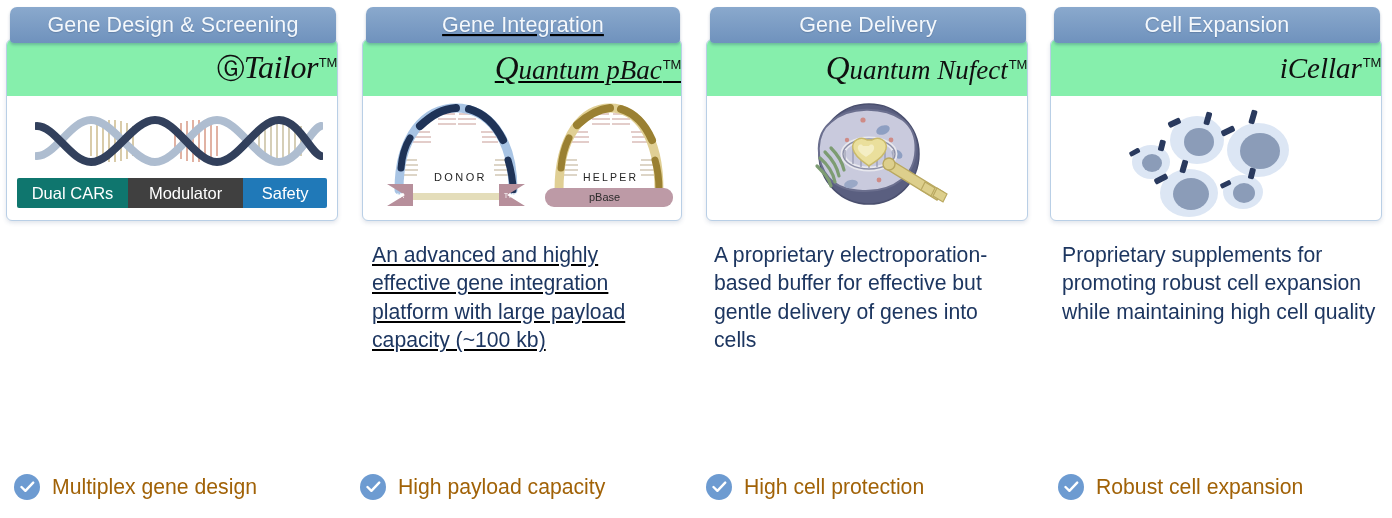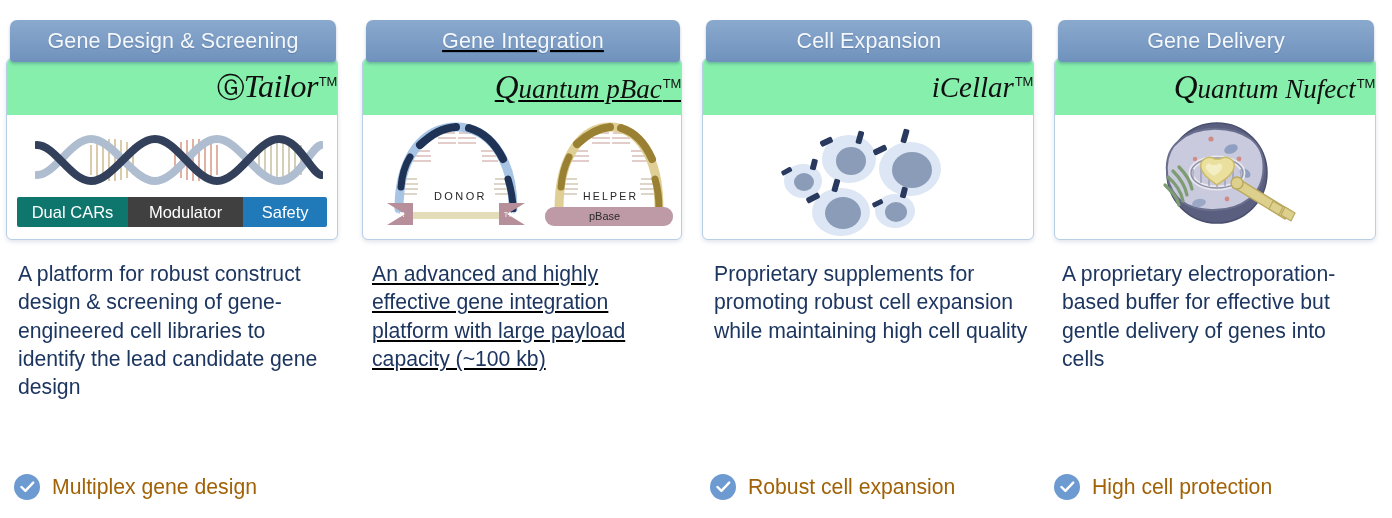--- a/index.html
+++ b/index.html
@@ -23,22 +23,22 @@
   }
   .col.c0 { padding-left: 4px;  padding-right: 8px; }
   .col.c1 { padding-left: 12px; padding-right: 12px; text-decoration: underline; }
   .col.c2 { padding-left: 8px;  padding-right: 14px; }
   .col.c3 { padding-left: 4px;  padding-right: 8px; }
 
   
   .card { position: relative; }
   .card-head {
     position: relative;
-    height: 42px;
-    margin: 20px 4px -4px 6px;
+    height: 36px;
+    margin: 7px 4px -4px 6px;
     border-radius: 7px 7px 4px 4px;
     background: linear-gradient(180deg,#8aa9cd 0%, #7b9cc4 55%, #6f92bd 100%);
     box-shadow: 0 2px 3px rgba(40,70,110,.30);
     display: flex; align-items: center; justify-content: center;
     z-index: 3;
   }
   .card-head-title {
     color: #f4f8fc;
     font-size: 21.5px;
     letter-spacing: .1px;
@@ -215,21 +215,20 @@
             <div class="badge b1">
                 <span>Modulator</span>
               </div>
             <div class="badge b2">
                 <span>Safety</span>
               </div>
           </div>
         </div>
       </div>
     </div>
-    <div class="desc">A platform for robust construct design &amp; screening of gene-engineered cell libraries to identify the lead candidate gene design</div>
     <div class="bullet">
       <span class="check">
         <svg width="15" height="12" viewBox="0 0 15 12">
             <path d="M1.5 6 L5.4 9.8 L13.2 1.6" fill="none" stroke="#ffffff" stroke-width="2.4" stroke-linecap="round" stroke-linejoin="round"></path>
           </svg>
       </span>
       <span class="bullet-label">Multiplex gene design</span>
     </div>
   </div>
 
@@ -322,84 +321,28 @@
               <path d="M118,62 C121,72 122,82 122,92" fill="none" stroke="#9a8032" stroke-width="7" stroke-linecap="round"></path>
               <rect x="8" y="90" width="128" height="19" rx="9" fill="#bd9aa6"></rect>
               <text x="52" y="103" font-family="'Liberation Sans',sans-serif" font-size="11" fill="#2b2b2b">pBase</text>
               <text x="46" y="83" font-family="'Liberation Sans',sans-serif" font-size="10.5" fill="#252525" letter-spacing="2.2">HELPER</text>
             </g>
           </svg>
         </div>
       </div>
     </div>
     <div class="desc">An advanced and highly effective gene integration platform with large payload capacity (~100 kb)</div>
-  </div>
-
-  <div class="col c3">
-    <div class="card">
-      <div class="card-head">
-        <span class="card-head-title">Cell Expansion</span>
-      </div>
-      <div class="card-body">
-        <div class="logo-strip">
-          <span class="logo lg-icellar">
-            <span>i</span><span>Cellar</span><span class="tm">TM</span>
-          </span>
-        </div>
-        <div class="art">
-          <svg width="200" height="120" viewBox="0 0 200 120" style="position:absolute;left:70px;top:2px">
-
-            <g>
-              <ellipse cx="30" cy="64" rx="19" ry="17" fill="#dce6f4"></ellipse>
-              <ellipse cx="31" cy="65" rx="10" ry="9" fill="#8b9cb8"></ellipse>
-              <rect x="8" y="52" width="11" height="5" rx="1.5" fill="#2a3a5e" transform="rotate(-28 13 54)"></rect>
-              <rect x="38" y="42" width="6" height="11" rx="1.5" fill="#2a3a5e" transform="rotate(14 41 47)"></rect>
-            </g>
-
-            <g>
-              <ellipse cx="76" cy="42" rx="27" ry="24" fill="#dce6f4"></ellipse>
-              <ellipse cx="78" cy="44" rx="15" ry="14" fill="#8b9cb8"></ellipse>
-              <rect x="47" y="22" width="13" height="6" rx="1.8" fill="#2a3a5e" transform="rotate(-25 53 25)"></rect>
-              <rect x="84" y="14" width="6" height="13" rx="1.8" fill="#2a3a5e" transform="rotate(16 87 20)"></rect>
-            </g>
-
-            <g>
-              <ellipse cx="137" cy="52" rx="31" ry="27" fill="#dce6f4"></ellipse>
-              <ellipse cx="139" cy="53" rx="20" ry="18" fill="#8b9cb8"></ellipse>
-              <rect x="100" y="30" width="14" height="6" rx="1.8" fill="#2a3a5e" transform="rotate(-26 107 33)"></rect>
-              <rect x="129" y="12" width="6" height="14" rx="1.8" fill="#2a3a5e" transform="rotate(16 132 19)"></rect>
-            </g>
-
-            <g>
-              <ellipse cx="68" cy="95" rx="29" ry="24" fill="#dce6f4"></ellipse>
-              <ellipse cx="70" cy="96" rx="18" ry="16" fill="#8b9cb8"></ellipse>
-              <rect x="33" y="78" width="14" height="6" rx="1.8" fill="#2a3a5e" transform="rotate(-28 40 81)"></rect>
-              <rect x="60" y="62" width="6" height="13" rx="1.8" fill="#2a3a5e" transform="rotate(16 63 68)"></rect>
-            </g>
-
-            <g>
-              <ellipse cx="122" cy="94" rx="20" ry="17" fill="#dce6f4"></ellipse>
-              <ellipse cx="123" cy="95" rx="11" ry="10" fill="#8b9cb8"></ellipse>
-              <rect x="99" y="84" width="11" height="5" rx="1.5" fill="#2a3a5e" transform="rotate(-25 104 86)"></rect>
-              <rect x="128" y="70" width="6" height="11" rx="1.5" fill="#2a3a5e" transform="rotate(14 131 75)"></rect>
-            </g>
-          </svg>
-        </div>
-      </div>
-    </div>
-    <div class="desc">Proprietary supplements for promoting robust cell expansion while maintaining high cell quality</div>
     <div class="bullet">
       <span class="check">
         <svg width="15" height="12" viewBox="0 0 15 12">
             <path d="M1.5 6 L5.4 9.8 L13.2 1.6" fill="none" stroke="#ffffff" stroke-width="2.4" stroke-linecap="round" stroke-linejoin="round"></path>
           </svg>
       </span>
-      <span class="bullet-label">Robust cell expansion</span>
-    </div>
-    <div class="watermark"></div>
+      <span class="bullet-label">High payload capacity</span>
+    </div>
   </div>
 
   <div class="col c2">
     <div class="card">
       <div class="card-head">
         <span class="card-head-title">Gene Delivery</span>
       </div>
       <div class="card-body">
         <div class="logo-strip">
           <span class="logo lg-quantum">
@@ -457,13 +400,77 @@
     <div class="bullet">
       <span class="check">
         <svg width="15" height="12" viewBox="0 0 15 12">
             <path d="M1.5 6 L5.4 9.8 L13.2 1.6" fill="none" stroke="#ffffff" stroke-width="2.4" stroke-linecap="round" stroke-linejoin="round"></path>
           </svg>
       </span>
       <span class="bullet-label">High cell protection</span>
     </div>
   </div>
 
+  <div class="col c3">
+    <div class="card">
+      <div class="card-head">
+        <span class="card-head-title">Cell Expansion</span>
+      </div>
+      <div class="card-body">
+        <div class="logo-strip">
+          <span class="logo lg-icellar">
+            <span>i</span><span>Cellar</span><span class="tm">TM</span>
+          </span>
+        </div>
+        <div class="art">
+          <svg width="200" height="120" viewBox="0 0 200 120" style="position:absolute;left:70px;top:2px">
+
+            <g>
+              <ellipse cx="30" cy="64" rx="19" ry="17" fill="#dce6f4"></ellipse>
+              <ellipse cx="31" cy="65" rx="10" ry="9" fill="#8b9cb8"></ellipse>
+              <rect x="8" y="52" width="11" height="5" rx="1.5" fill="#2a3a5e" transform="rotate(-28 13 54)"></rect>
+              <rect x="38" y="42" width="6" height="11" rx="1.5" fill="#2a3a5e" transform="rotate(14 41 47)"></rect>
+            </g>
+
+            <g>
+              <ellipse cx="76" cy="42" rx="27" ry="24" fill="#dce6f4"></ellipse>
+              <ellipse cx="78" cy="44" rx="15" ry="14" fill="#8b9cb8"></ellipse>
+              <rect x="47" y="22" width="13" height="6" rx="1.8" fill="#2a3a5e" transform="rotate(-25 53 25)"></rect>
+              <rect x="84" y="14" width="6" height="13" rx="1.8" fill="#2a3a5e" transform="rotate(16 87 20)"></rect>
+            </g>
+
+            <g>
+              <ellipse cx="137" cy="52" rx="31" ry="27" fill="#dce6f4"></ellipse>
+              <ellipse cx="139" cy="53" rx="20" ry="18" fill="#8b9cb8"></ellipse>
+              <rect x="100" y="30" width="14" height="6" rx="1.8" fill="#2a3a5e" transform="rotate(-26 107 33)"></rect>
+              <rect x="129" y="12" width="6" height="14" rx="1.8" fill="#2a3a5e" transform="rotate(16 132 19)"></rect>
+            </g>
+
+            <g>
+              <ellipse cx="68" cy="95" rx="29" ry="24" fill="#dce6f4"></ellipse>
+              <ellipse cx="70" cy="96" rx="18" ry="16" fill="#8b9cb8"></ellipse>
+              <rect x="33" y="78" width="14" height="6" rx="1.8" fill="#2a3a5e" transform="rotate(-28 40 81)"></rect>
+              <rect x="60" y="62" width="6" height="13" rx="1.8" fill="#2a3a5e" transform="rotate(16 63 68)"></rect>
+            </g>
+
+            <g>
+              <ellipse cx="122" cy="94" rx="20" ry="17" fill="#dce6f4"></ellipse>
+              <ellipse cx="123" cy="95" rx="11" ry="10" fill="#8b9cb8"></ellipse>
+              <rect x="99" y="84" width="11" height="5" rx="1.5" fill="#2a3a5e" transform="rotate(-25 104 86)"></rect>
+              <rect x="128" y="70" width="6" height="11" rx="1.5" fill="#2a3a5e" transform="rotate(14 131 75)"></rect>
+            </g>
+          </svg>
+        </div>
+      </div>
+    </div>
+    <div class="desc">Proprietary supplements for promoting robust cell expansion while maintaining high cell quality</div>
+    <div class="bullet">
+      <span class="check">
+        <svg width="15" height="12" viewBox="0 0 15 12">
+            <path d="M1.5 6 L5.4 9.8 L13.2 1.6" fill="none" stroke="#ffffff" stroke-width="2.4" stroke-linecap="round" stroke-linejoin="round"></path>
+          </svg>
+      </span>
+      <span class="bullet-label">Robust cell expansion</span>
+    </div>
+    <div class="watermark"></div>
+  </div>
+
 </div>
 
 </body></html>

